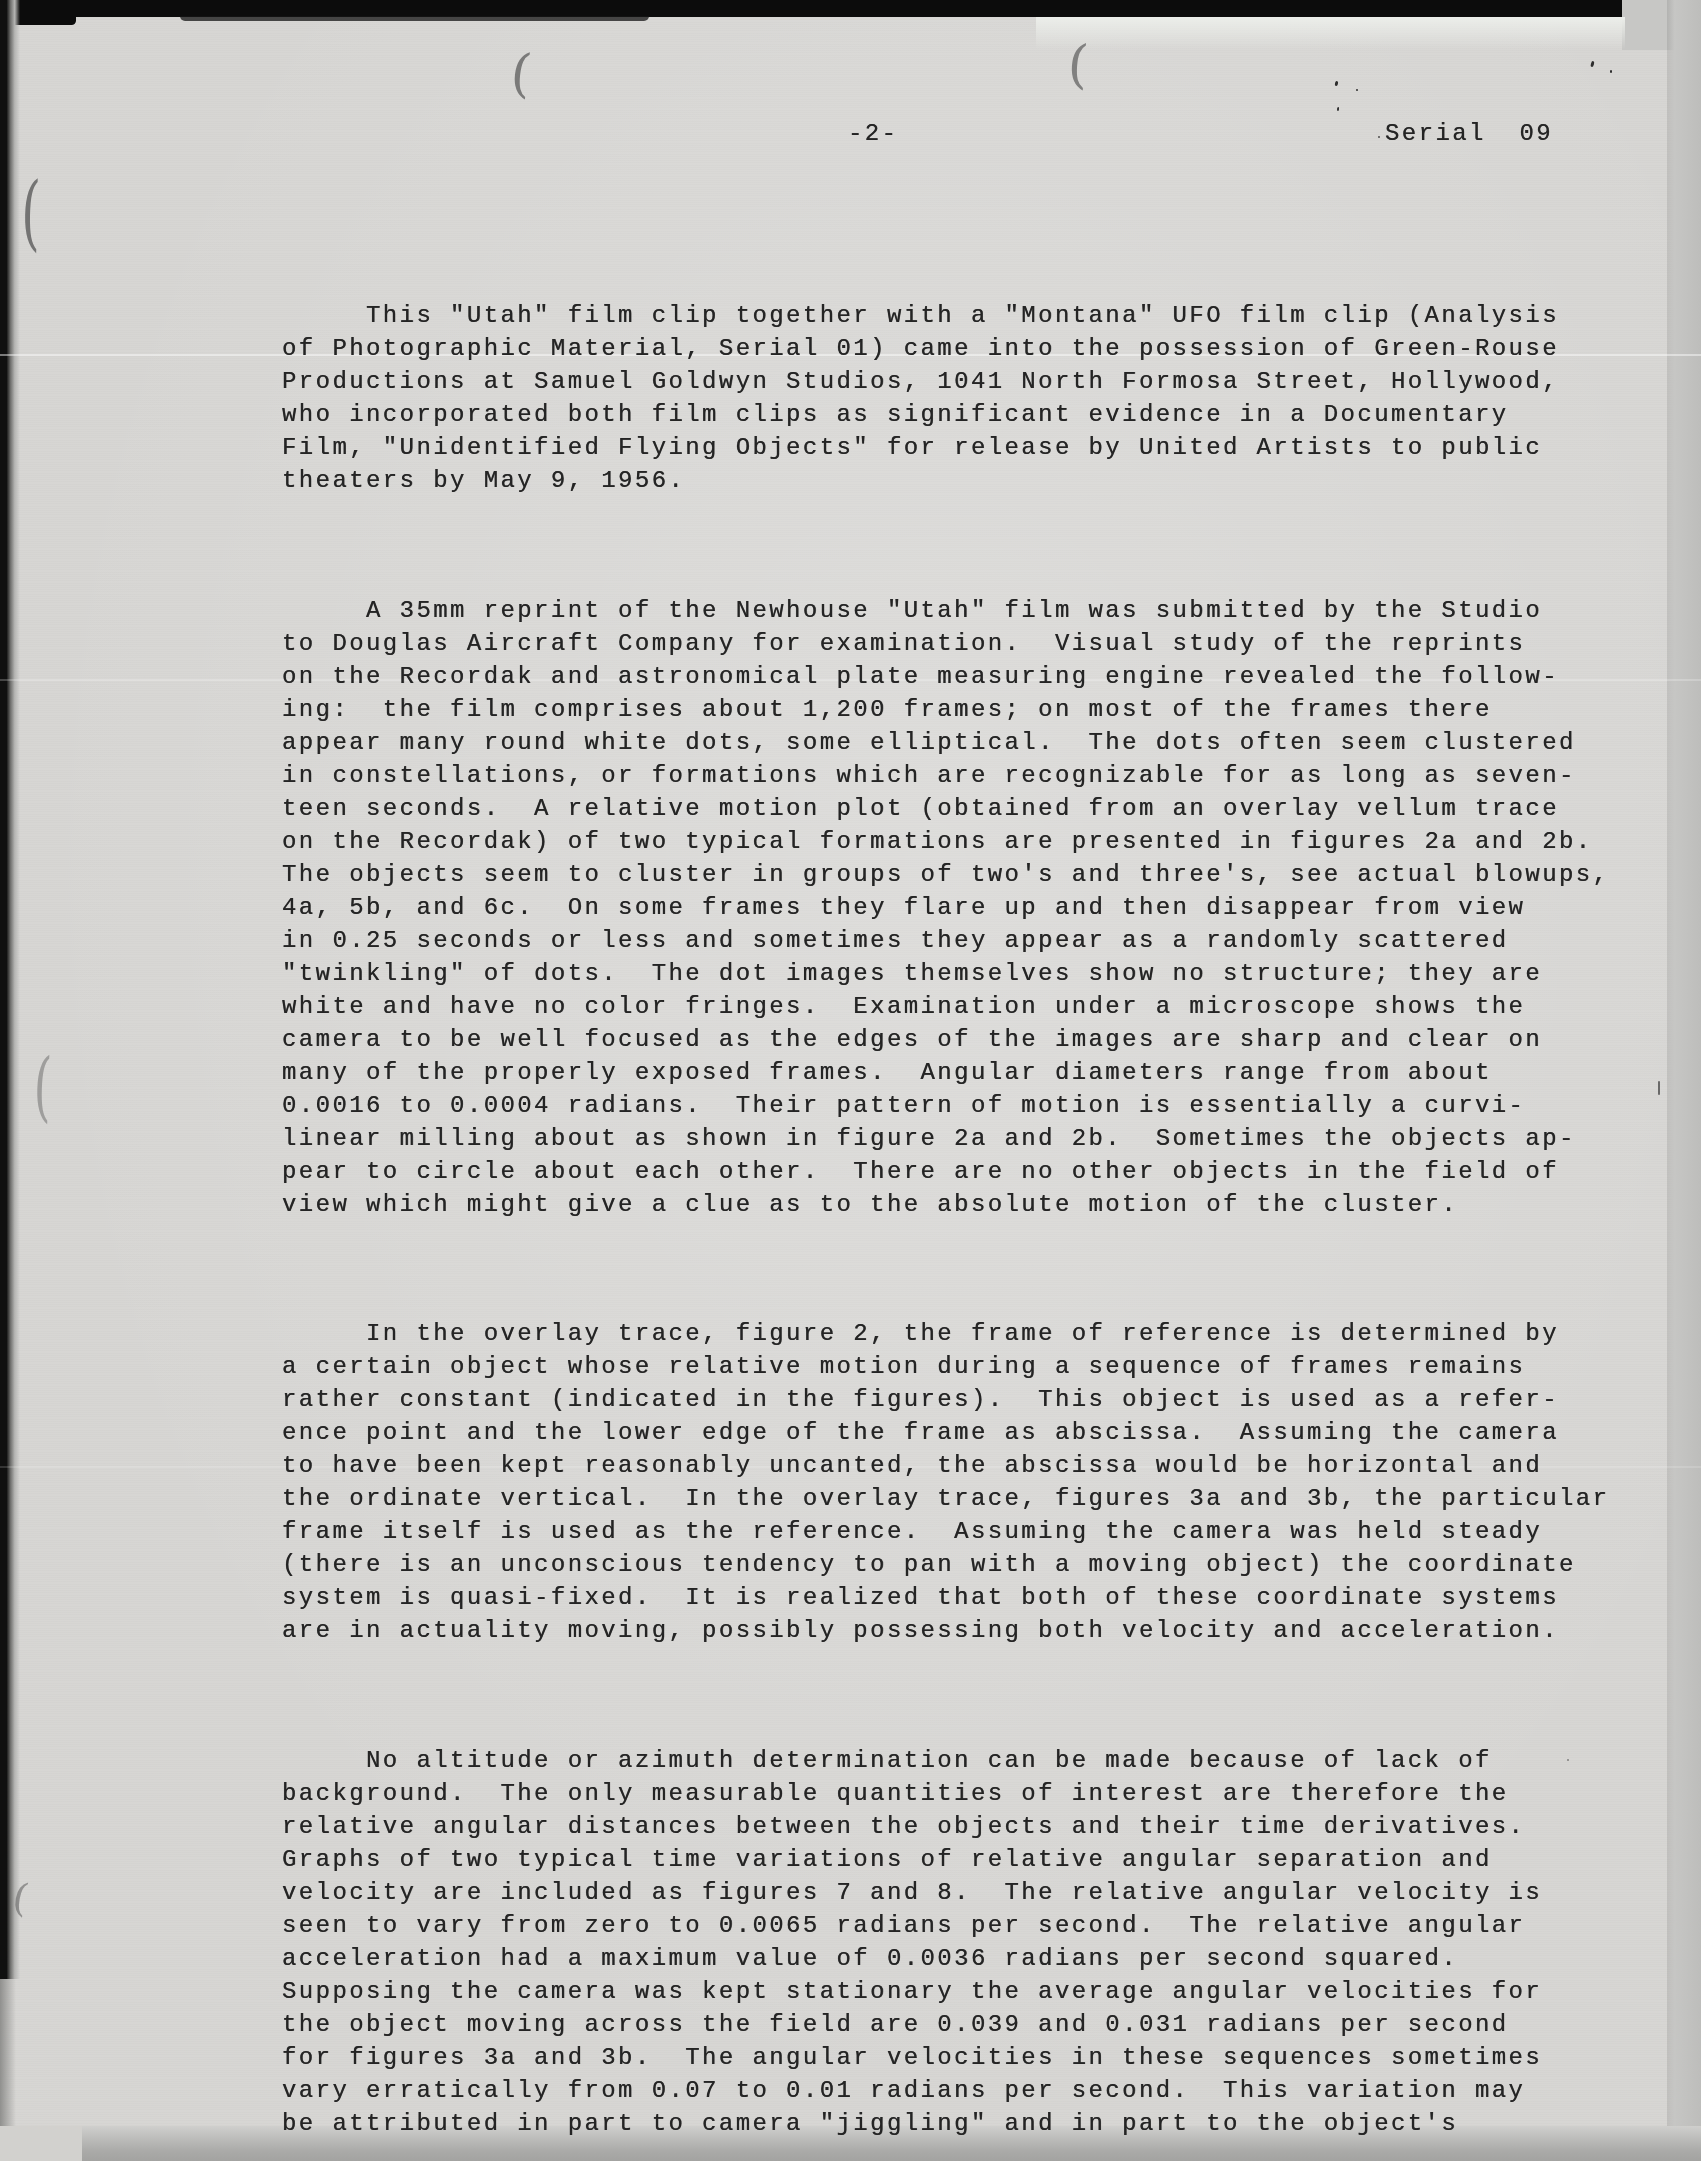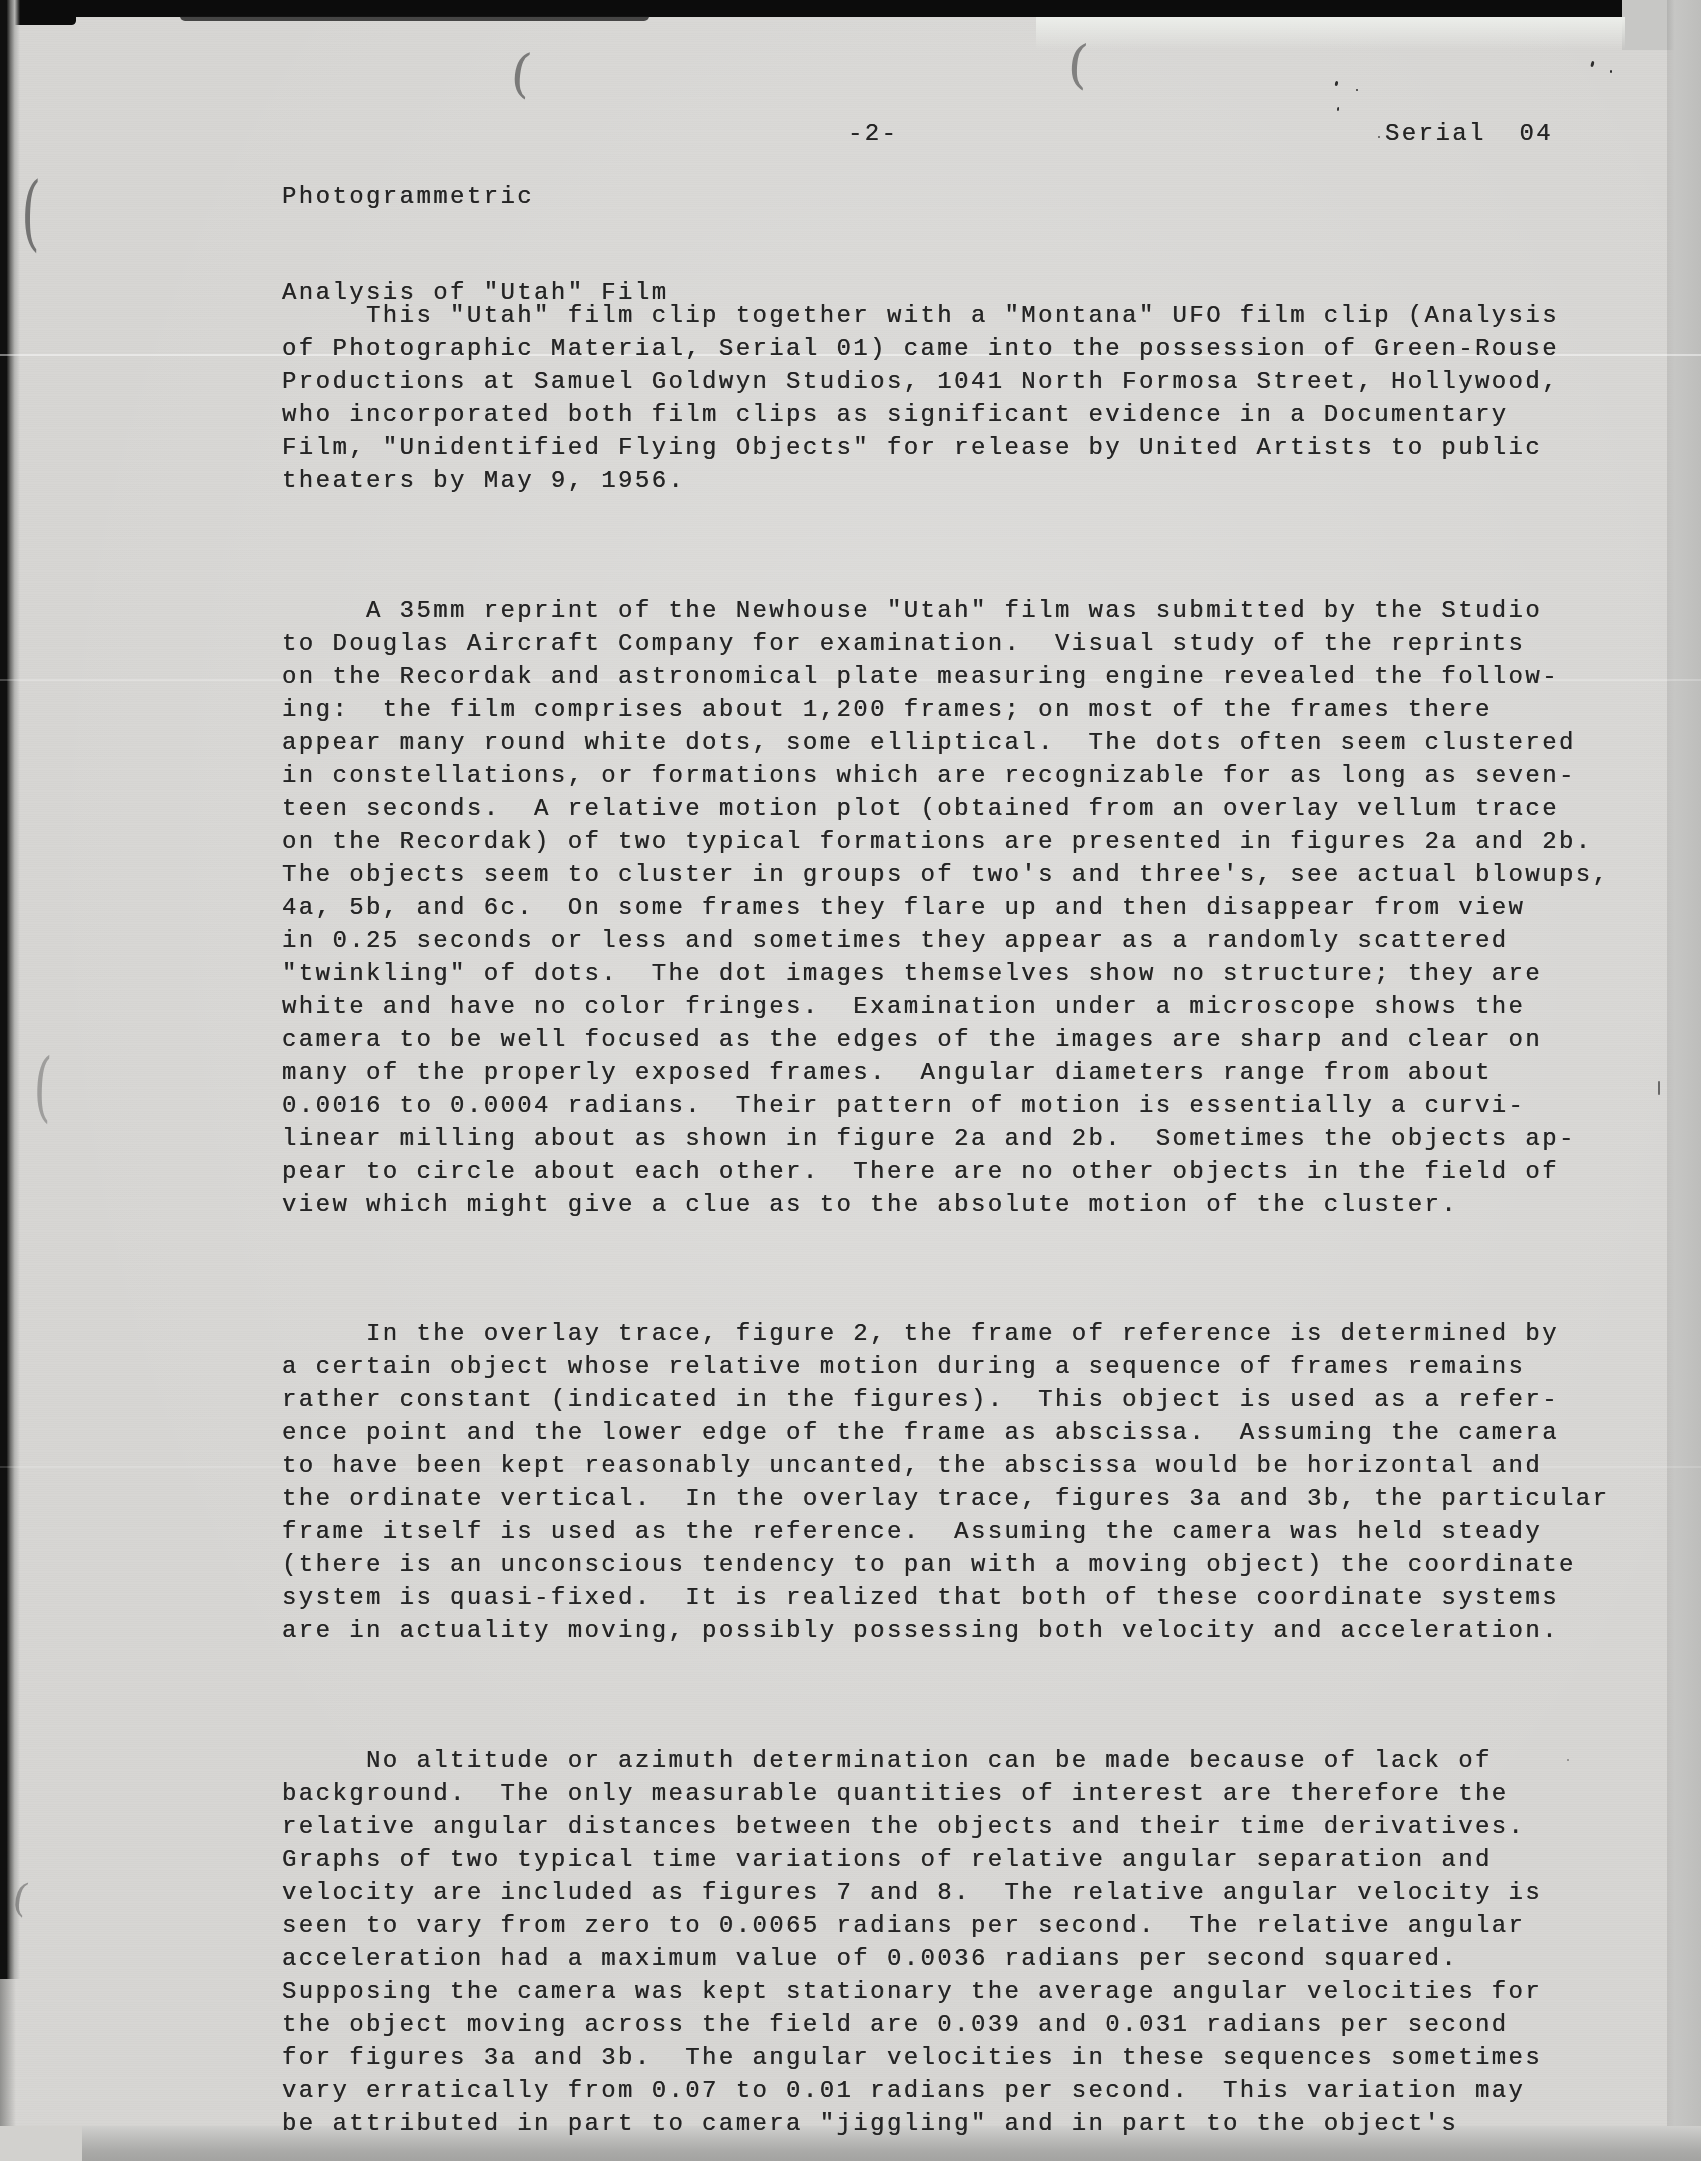--- a/index.html
+++ b/index.html
@@ -87,26 +87,22 @@
   <div class="speck f"></div>
   <div class="speck g"></div>
   <div class="speck h"></div>
 
   <span class="pencil pm1">(</span>
   <span class="pencil pm2">(</span>
   <span class="pencil pm3">(</span>
   <span class="pencil pm4">(</span>
   <span class="pencil pm5">(</span>
 
-  <div class="typed hdr-left">
-    <div>Photogrammetric</div>
-    <div>Analysis of "Utah" Film</div>
-  </div>
   <div class="typed hdr-page">-2-</div>
-  <div class="typed hdr-serial">Serial  04</div>
+  <div class="typed hdr-serial">Serial  09</div>
 
   <main class="typed body-text">
     <p>     This "Utah" film clip together with a "Montana" UFO film clip (Analysis
 of Photographic Material, Serial 01) came into the possession of Green-Rouse
 Productions at Samuel Goldwyn Studios, 1041 North Formosa Street, Hollywood,
 who incorporated both film clips as significant evidence in a Documentary
 Film, "Unidentified Flying Objects" for release by United Artists to public
 theaters by May 9, 1956.</p>
     <p>     A 35mm reprint of the Newhouse "Utah" film was submitted by the Studio
 to Douglas Aircraft Company for examination.  Visual study of the reprints

